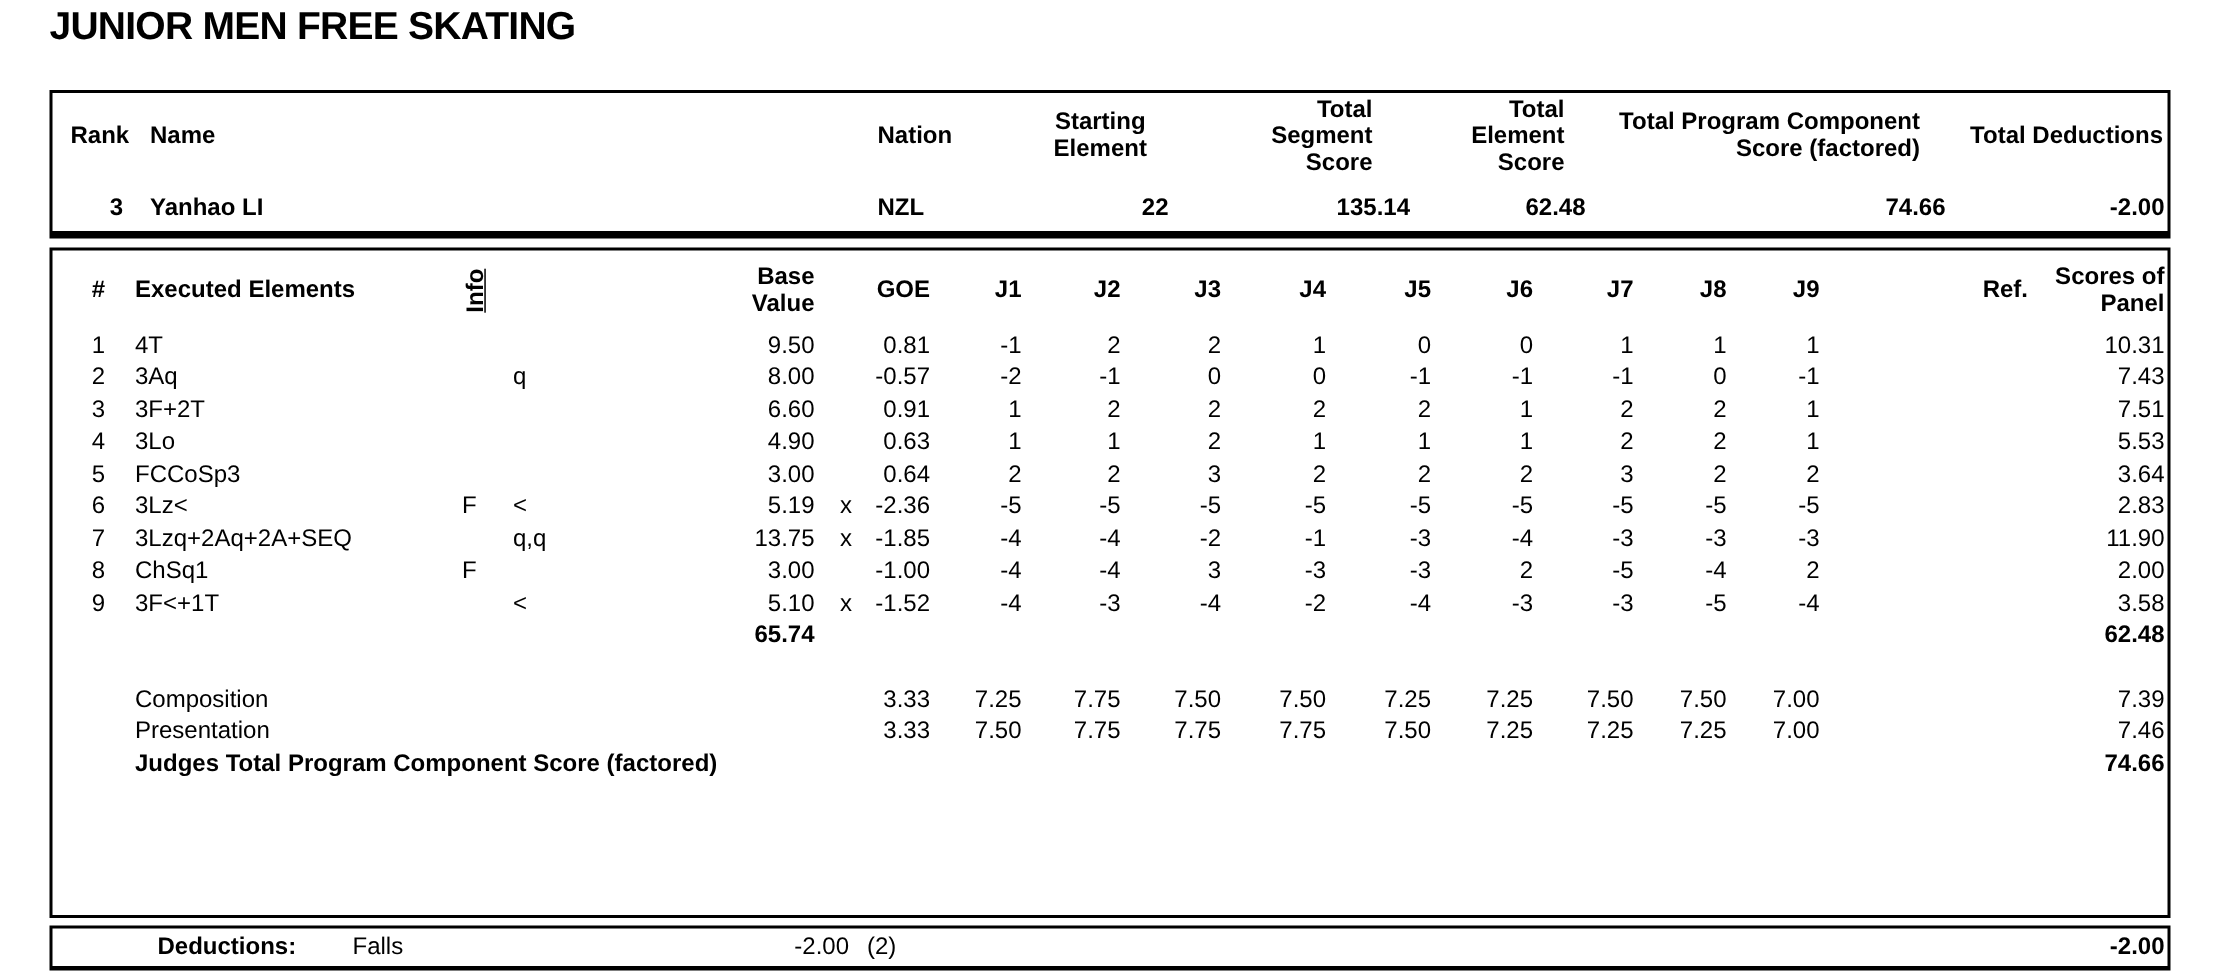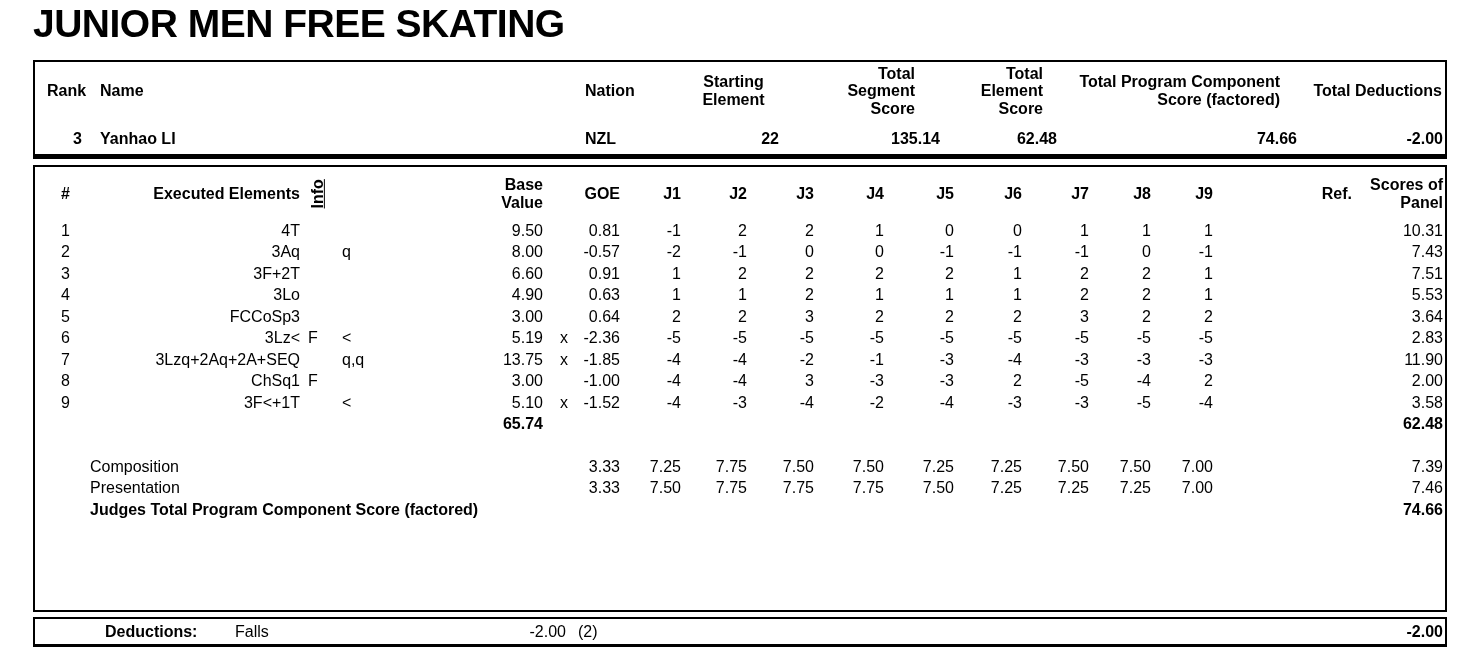--- a/index.html
+++ b/index.html
@@ -1,29 +1,29 @@
 <!DOCTYPE html>
 <html><head>
 <meta charset="utf-8">
 <style>
   html,body{margin:0;padding:0;background:#fff;}
   .sheet{position:relative;width:1479px;height:651px;background:#fff;color:#000;
          font-family:"Liberation Sans","DejaVu Sans",sans-serif;font-size:16px;overflow:hidden;}
-  .title{position:absolute;left:33px;top:2px;margin:0;font-size:39px;font-weight:bold;letter-spacing:-0.5px;}
+  .title{position:absolute;left:33px;top:2px;margin:0;font-size:26px;font-weight:bold;letter-spacing:-0.5px;}
   .box{position:absolute;box-sizing:border-box;border:2px solid #000;background:#fff;}
   .box-summary{left:33px;top:60px;width:1414px;height:99px;border-bottom-width:5px;}
   .box-elements{left:33px;top:165px;width:1414px;height:447px;}
   .box-deductions{left:33px;top:617px;width:1414px;height:30px;border-bottom-width:3px;}
   table{border-collapse:collapse;table-layout:fixed;width:100%;}
   td{padding:0;vertical-align:middle;overflow:hidden;white-space:nowrap;line-height:1.1;}
   .pre{white-space:pre-line;}
   .b{font-weight:bold;}
   .al{text-align:left;} .ar{text-align:right;} .ac{text-align:center;}
   .pl7{padding-left:7px;} .pl8{padding-left:8px;} .pl10{padding-left:10px;} .pl12{padding-left:12px;}
-  .pl15{padding-left:15px;text-align:right;} .pl30{padding-left:30px;} .pl55{padding-left:55px;} .pr2{padding-right:2px;} .pr3{padding-right:3px;} .pr5{padding-right:5px;}
+  .pl15{padding-left:15px;} .pl30{padding-left:30px;} .pl55{padding-left:55px;} .pr2{padding-right:2px;} .pr3{padding-right:3px;} .pr5{padding-right:5px;}
   .pr8{padding-right:8px;} .pr16{padding-right:16px;} .pr19{padding-right:19px;} .pr27{padding-right:27px;}
   .tr-shead{height:58px;} .tr-shead td{font-weight:bold;}
   .tr-sval{height:34px;} .tr-sval td{font-weight:bold;vertical-align:bottom;padding-bottom:6px;}
   .tr-ehead{height:53px;} .tr-ehead td{font-weight:bold;}
   .tr-el{height:21.5px;}
   .tr-total{height:21.5px;}
   .tr-spacer{height:21px;}
   .tr-pchead{height:24px;} .tr-pchead td{font-weight:bold;}
   .tr-comp{height:21.5px;}
   .tr-jtotal{height:22px;} .tr-jtotal td{font-weight:bold;}

